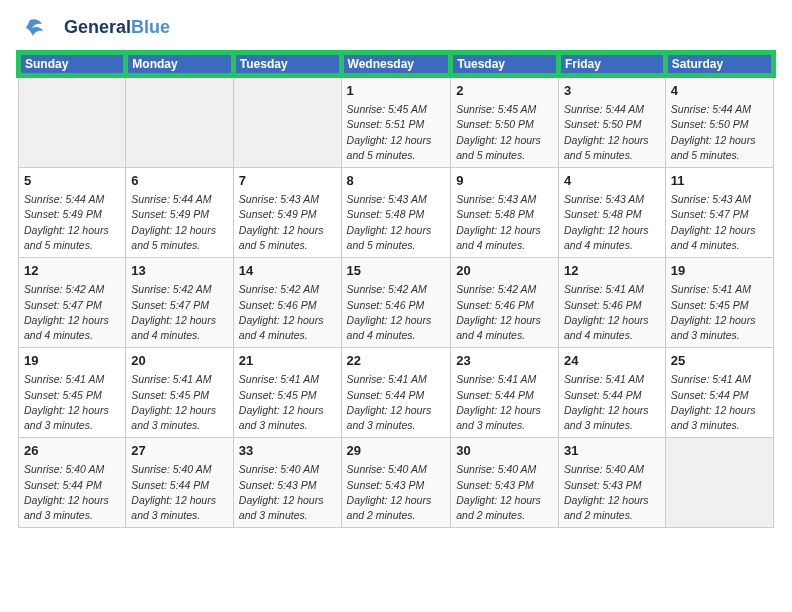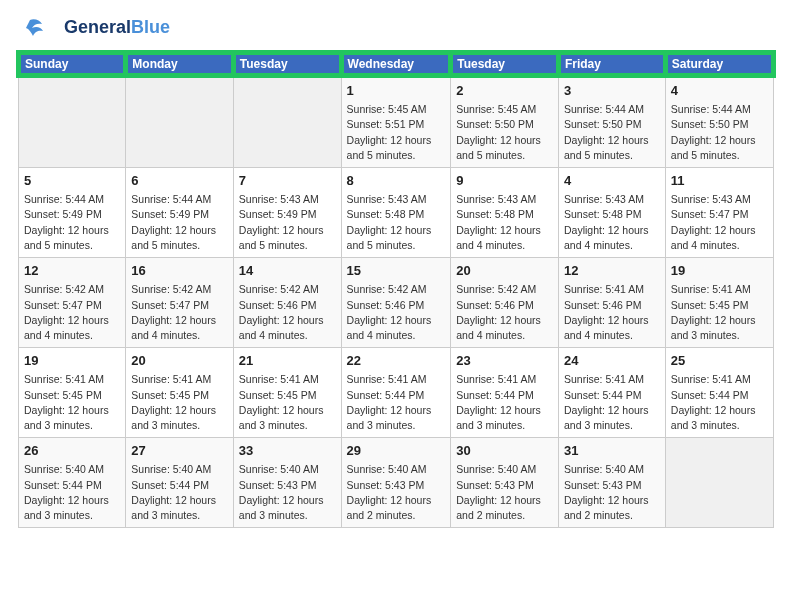--- a/index.html
+++ b/index.html
@@ -77,20 +77,21 @@
     .day-num {
       font-size: 13px;
       font-weight: bold;
       display: block;
       margin-bottom: 2px;
     }
     .day-info {
       font-size: 10.5px;
       color: #333;
       line-height: 1.45;
+      font-style: italic;
     }
     .empty-cell {
       background: #f0f0f0 !important;
     }
   </style>
 </head>
 <body>
 
 <div class="header">
   <div class="logo">
@@ -206,21 +207,21 @@
       </tr>
       <tr>
         <td>
           <span class="day-num">12</span>
           <div class="day-info" style="white-space: pre-line;">Sunrise: 5:42 AM
 Sunset: 5:47 PM
 Daylight: 12 hours
 and 4 minutes.</div>
         </td>
         <td>
-          <span class="day-num">16</span>
+          <span class="day-num">13</span>
           <div class="day-info" style="white-space: pre-line;">Sunrise: 5:42 AM
 Sunset: 5:47 PM
 Daylight: 12 hours
 and 4 minutes.</div>
         </td>
         <td>
           <span class="day-num">14</span>
           <div class="day-info" style="white-space: pre-line;">Sunrise: 5:42 AM
 Sunset: 5:46 PM
 Daylight: 12 hours

